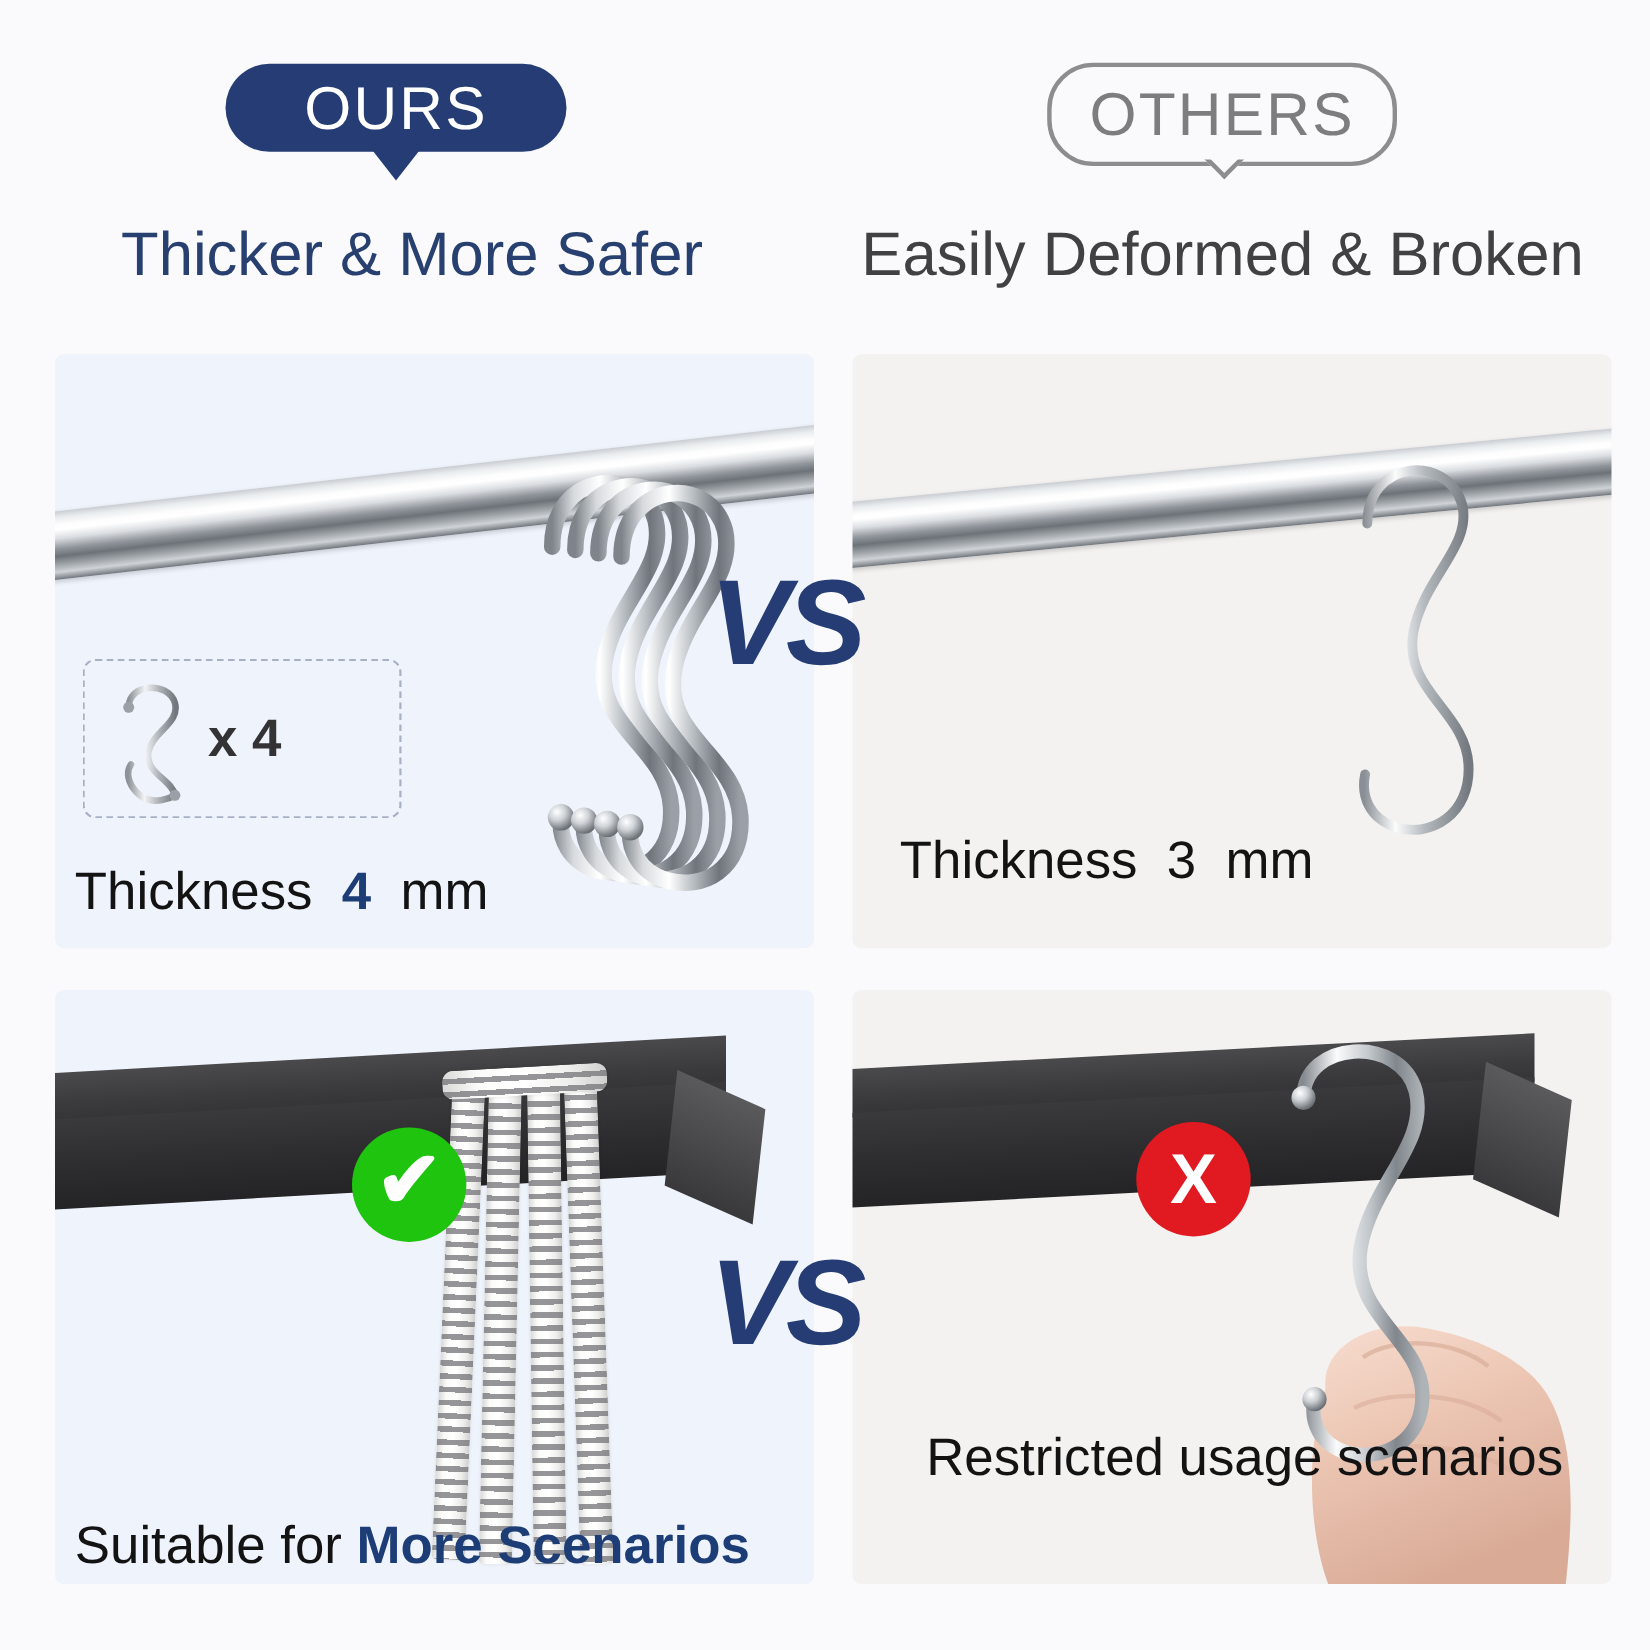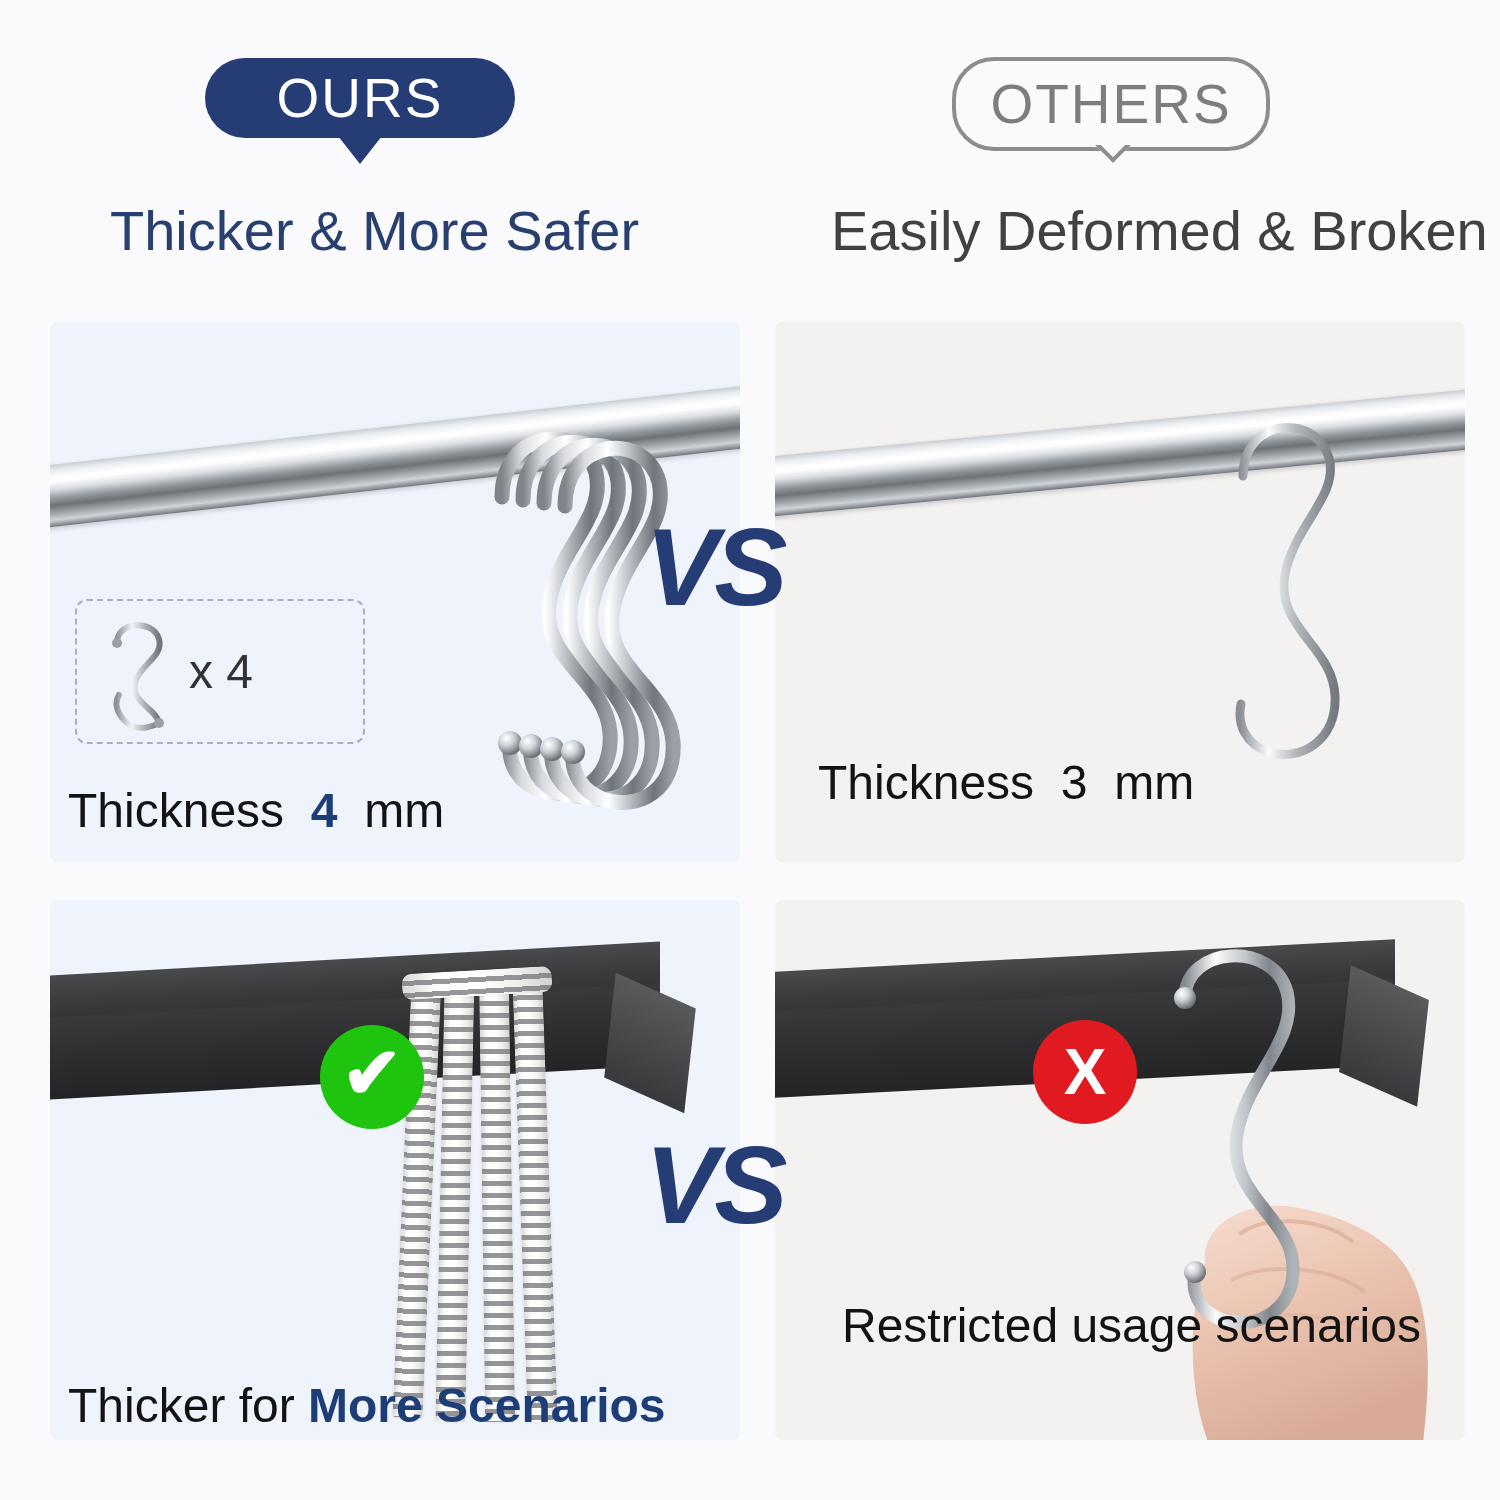--- a/index.html
+++ b/index.html
@@ -62,21 +62,21 @@
   }
 
   
   .heading {
     position: absolute;
     font-size: 56px;
     line-height: 1;
     white-space: nowrap;
   }
   .heading-ours  { color: #28406f; }
-  .heading-other { color: #414042; margin-left: 48px; }
+  .heading-other { color: #414042; }
 
   
   .panel {
     position: absolute;
     overflow: hidden;
     border-radius: 8px;
   }
   .panel-ours  { background: #eff3fc; }
   .panel-other { background: #f3f2f1; }
 
@@ -196,21 +196,21 @@
   <div class="badge-wrap" style="left:952px; top:57px;">
     <div class="badge badge-others">
       <span class="badge-text">OTHERS</span>
       <span class="tail-o"></span>
     </div>
   </div>
 
   <div class="heading heading-ours" style="left:110px; top:203px;">Thicker &amp; More Safer</div>
   <div class="heading heading-other" style="left:783px; top:203px;">Easily Deformed &amp; Broken</div>
 
-  <div class="panel panel-ours" style="left:50px; top:322px; width:690px; height:540px;">
+  <div class="panel panel-ours" style="left:50px; top:322px; width:690px; height:540px;font-weight:bold;">
 
     <div class="rod" style="left:-60px; top:150px; width:820px; height:62px;
                 transform: rotate(-6.5deg); transform-origin: left center;"></div>
 
     <svg class="hook-svg" style="left:360px; top:55px;" width="310" height="470" viewBox="0 0 310 470">
       <defs>
         <linearGradient id="chromeA" x1="0" y1="0" x2="1" y2="0">
           <stop offset="0%" stop-color="#7e848a"></stop>
           <stop offset="18%" stop-color="#d8dbde"></stop>
           <stop offset="40%" stop-color="#ffffff"></stop>
@@ -320,21 +320,21 @@
 
     <div class="strap" style="left:352px; top:70px; width:150px; height:26px; border-radius:10px;
                 transform: rotate(-3.2deg);"></div>
 
     <div class="status-circle status-ok" style="left:270px; top:125px;">
       <span class="status-glyph">✔</span>
     </div>
   </div>
 
   <div class="caption" style="left:68px; top:1382px;">
-    <span class="em-plain">Thicker for </span><span class="em-blue">More Scenarios</span>
+    <span class="em-plain">Suitable for </span><span class="em-blue">More Scenarios</span>
   </div>
 
   <div class="panel panel-other" style="left:775px; top:900px; width:690px; height:540px;">
 
     <div class="shelf" style="left:-80px; top:76px; width:780px; height:180px;">
       <div class="shelf-top" style="left:0;   top:0;   width:700px; height:44px;
            transform: skewY(-3deg); transform-origin: left top;"></div>
       <div class="shelf-front" style="left:0;   top:40px; width:700px; height:86px;
            transform: skewY(-3deg); transform-origin: left top;"></div>
       <div class="shelf-side" style="left:650px; top:4px;  width:78px; height:112px;

